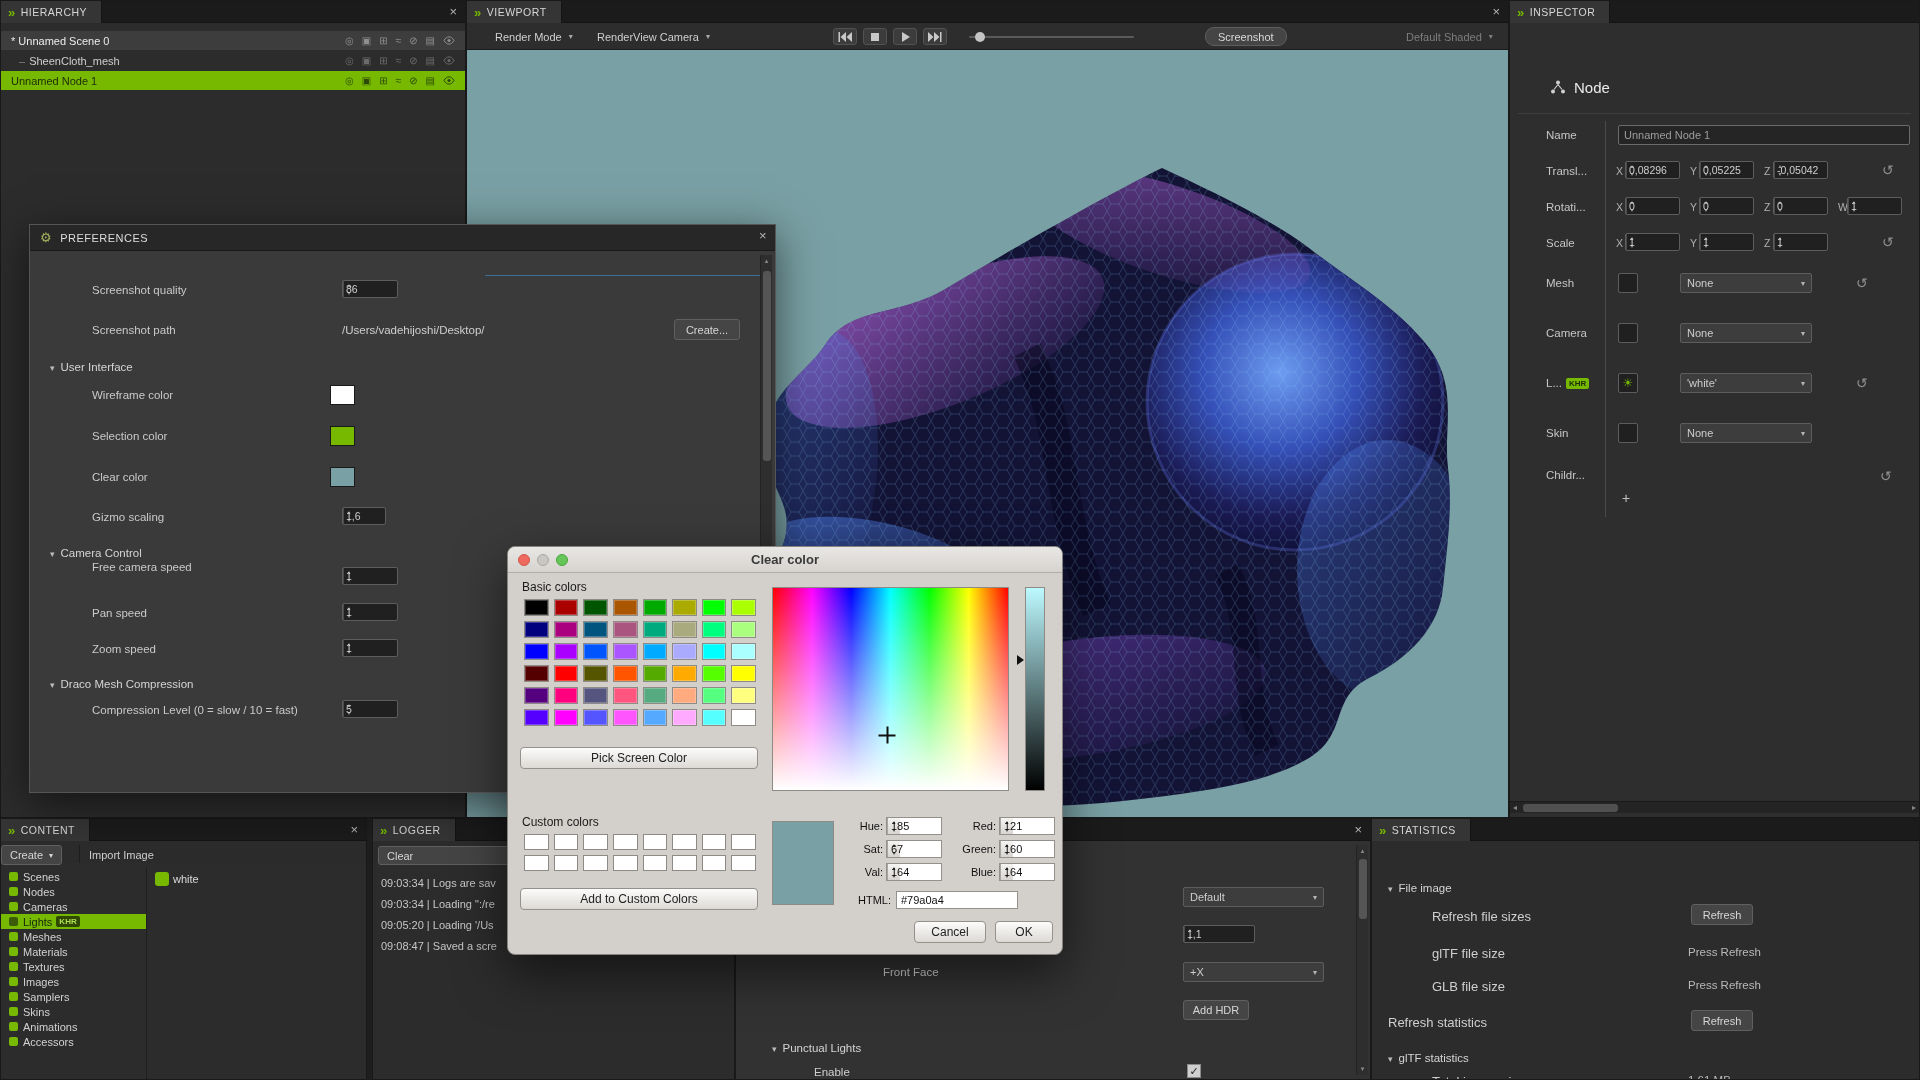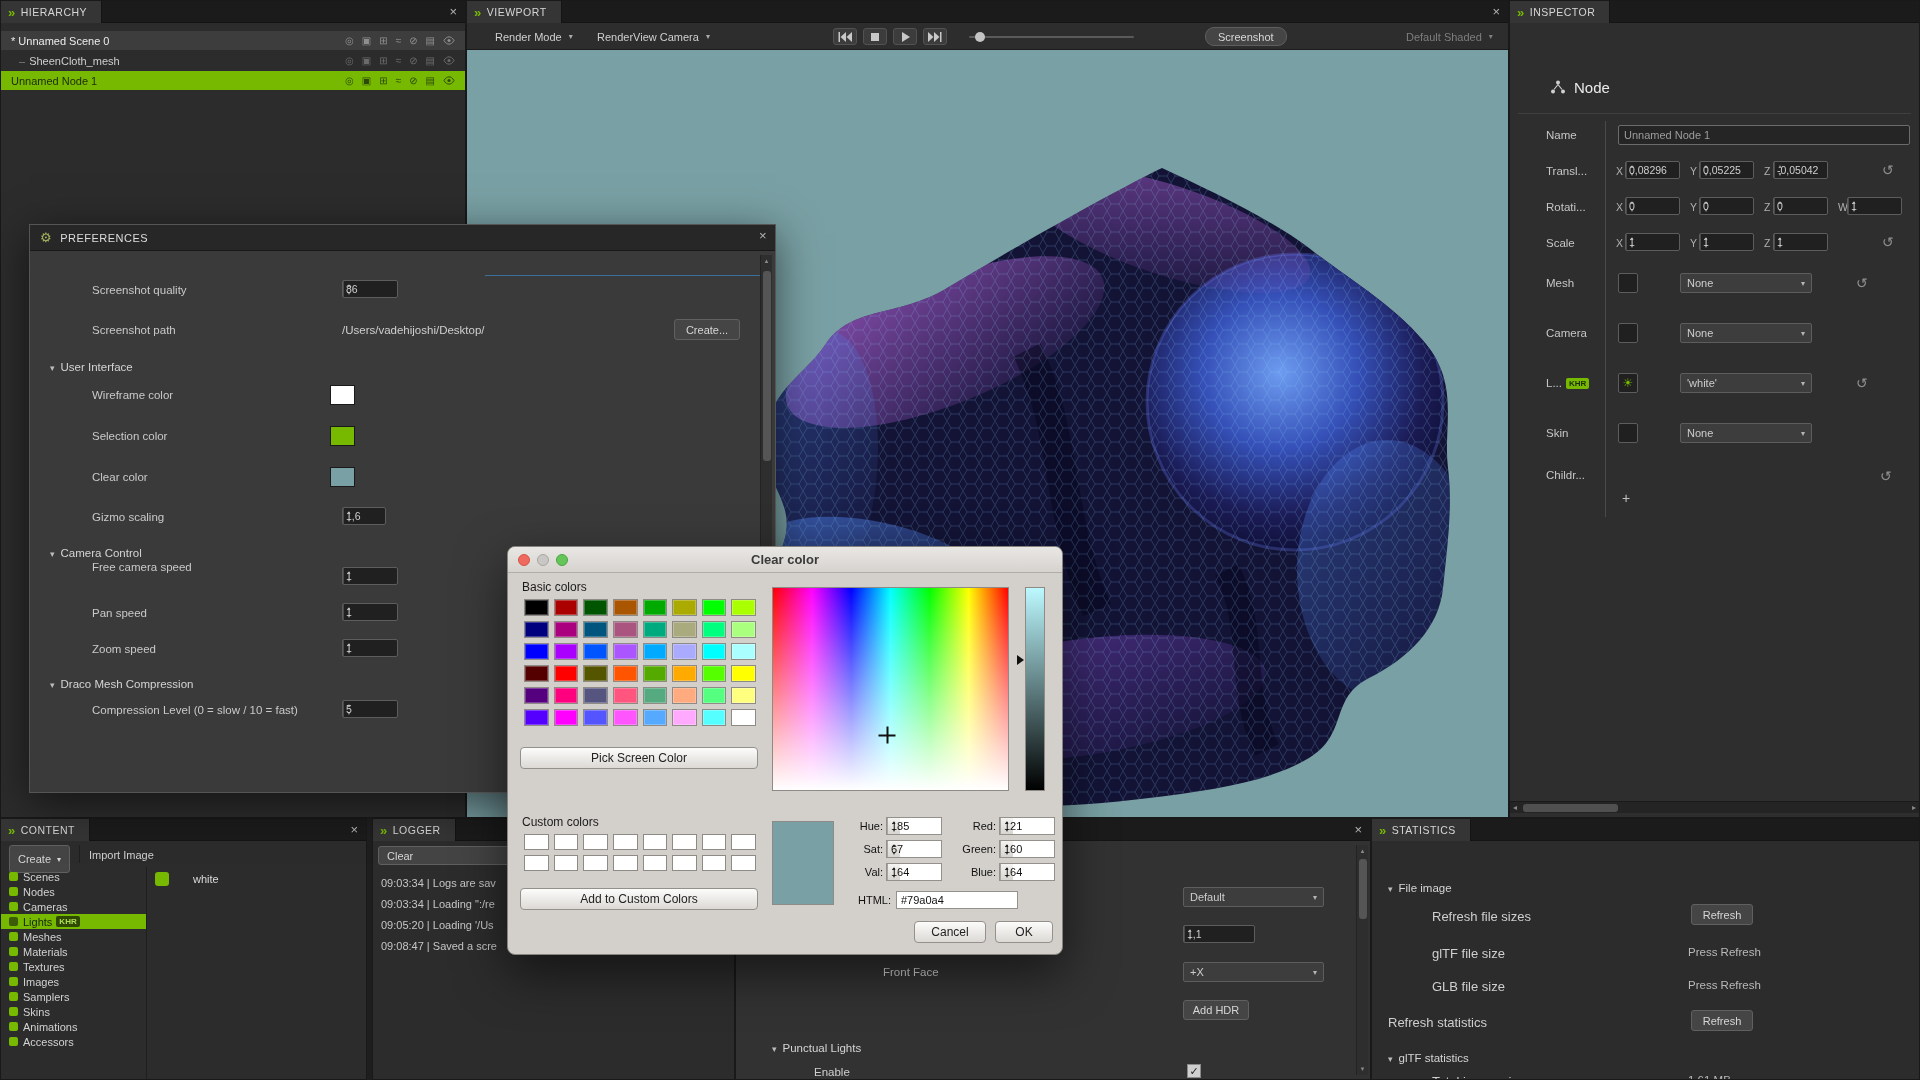--- a/index.html
+++ b/index.html
@@ -83,21 +83,21 @@
 #content-panel { left:0; top:818px; width:367px; height:262px; }
 #content-toolbar-sep { position:absolute; left:78px; top:26px; width:1px; height:18px; background:#1f1f1f; }
 #import-image { position:absolute; left:88px; top:30px; font-size:11px; color:#cfcfcf; }
 #content-list { position:absolute; left:0; top:50px; width:145px; bottom:0; overflow:hidden; }
 .crow { height:15px; display:flex; align-items:center; padding-left:8px; font-size:11px; color:#d2d2d2; }
 .crow .csq { width:9px; height:9px; background:#76b900; border-radius:2px; margin-right:5px; }
 .crow.sel { background:#76b900; color:#15260a; }
 .crow.sel .csq { background:#3c5c08; }
 #content-divider { position:absolute; left:145px; top:48px; bottom:0; width:1px; background:#1f1f1f; }
 #content-items { position:absolute; left:146px; top:50px; right:0; bottom:0; }
-.citem { display:flex; align-items:center; gap:24px; padding:3px 8px; font-size:11px; color:#dadada; }
+.citem { display:flex; align-items:center; gap:4px; padding:3px 8px; font-size:11px; color:#dadada; }
 .cthumb { width:14px; height:14px; background:#76b900; border-radius:3px; }
 
 
 #logger-panel { left:372px; top:818px; width:363px; height:262px; }
 #clear-btn { left:5px; right:5px; top:27px; height:19px; justify-content:flex-start; padding-left:8px; }
 #log-lines { position:absolute; left:8px; top:54px; right:4px; font-size:11px; color:#c6c6c6; line-height:21px; white-space:nowrap; overflow:hidden; }
 
 
 #env-panel { left:735px; top:818px; width:636px; height:262px; background:#323232; }
 #front-face-label { position:absolute; left:147px; top:147px; font-size:11.5px; color:#cfcfcf; }
@@ -476,21 +476,21 @@
   </section>
 
   <section class="panel" id="content-panel">
     <div class="tabbar">
       <div class="tab">
         <span class="logo">»</span>
         <span>CONTENT</span>
       </div>
       <span class="close-x">×</span>
     </div>
-    <div class="btn-dark" style="left:8px;top:26px;height:28px;padding:0 8px;gap:6px">
+    <div class="btn-dark" style="left:0;top:26px;height:20px;padding:0 8px;gap:6px">
       <span>Create</span>
       <span style="font-size:8px">▾</span>
     </div>
     <div id="content-toolbar-sep"></div>
     <span id="import-image">Import Image</span>
     <div id="content-list">
         <div class="crow">
           <span class="csq"></span>
           <span>Scenes</span>
         </div>

